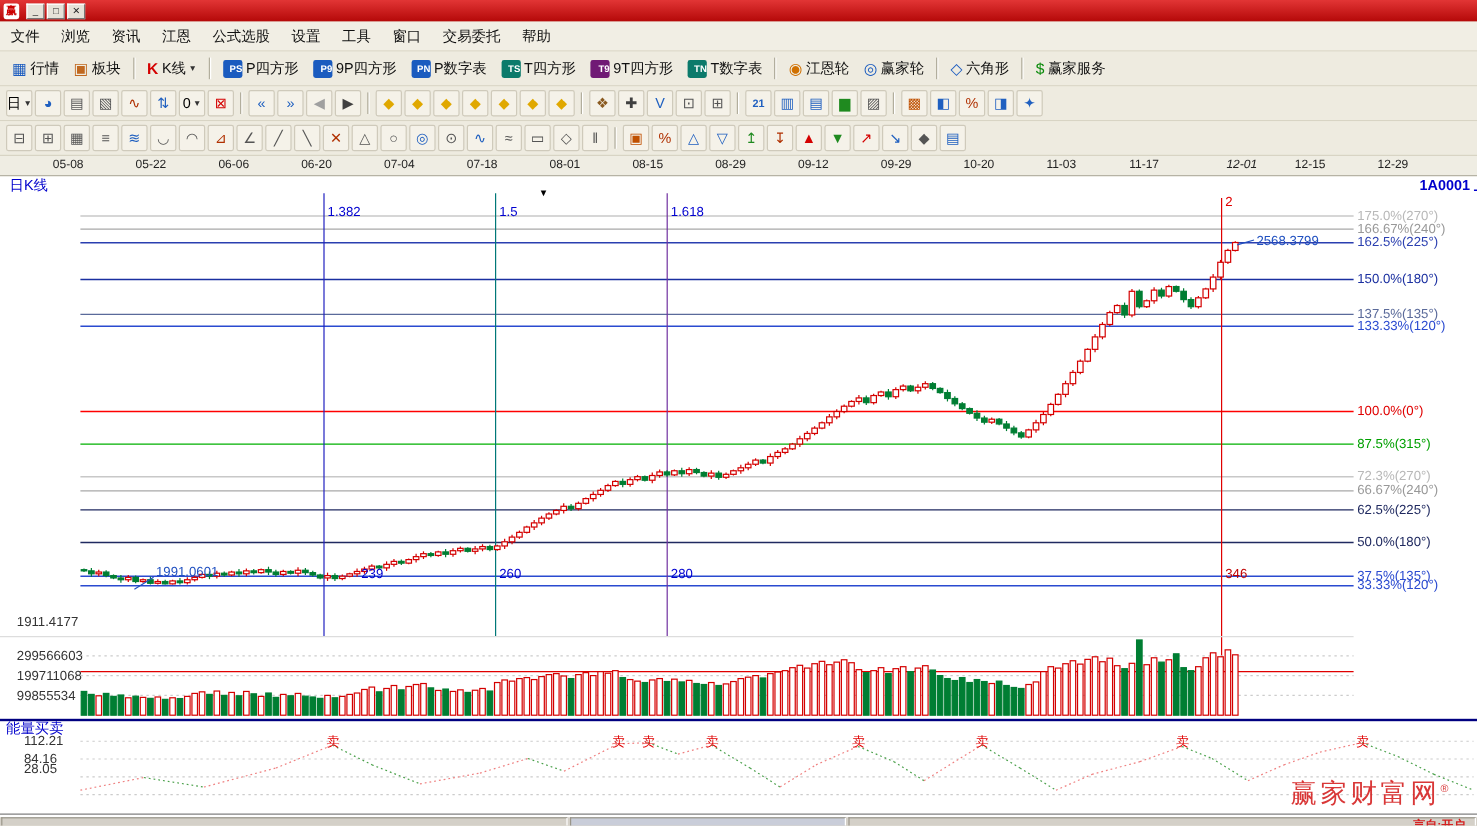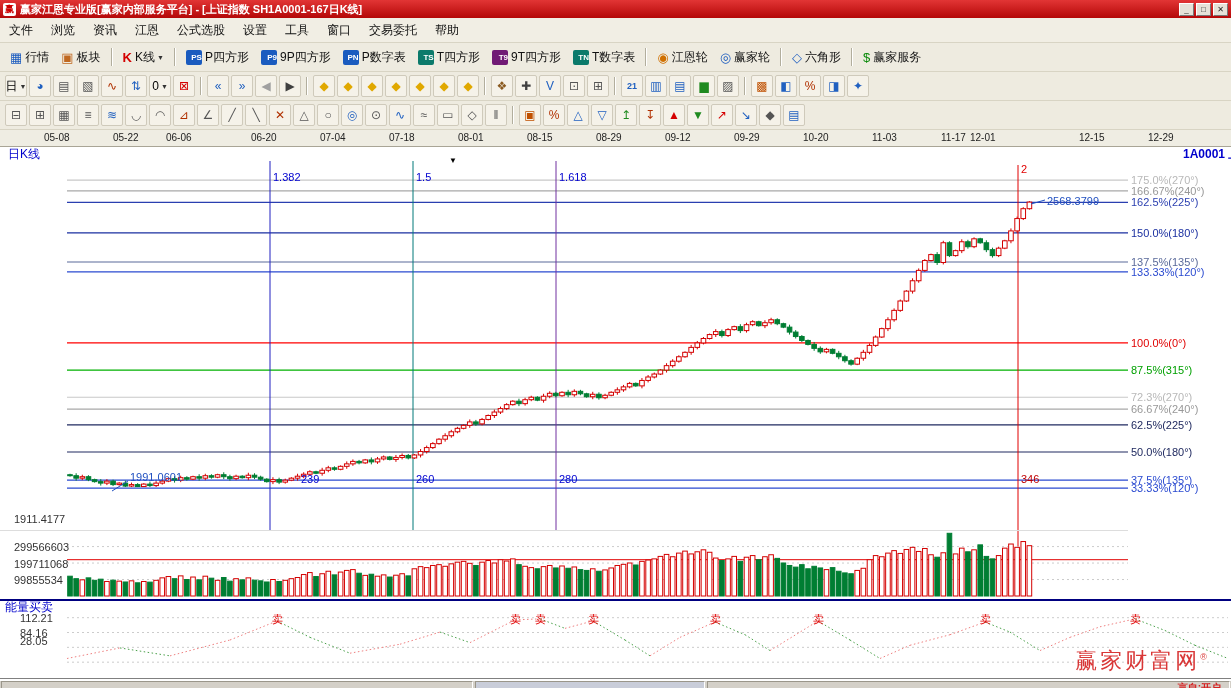--- a/index.html
+++ b/index.html
@@ -58,21 +58,20 @@
   .sc1{width:470px;}  .sc2{width:228px;background:#c9cdd9;}  .sc3{flex:1;}
   .status-ad{position:absolute;right:10px;top:0px;color:#d42020;font-weight:bold;}
 </style>
 </head>
 <body>
 
 <div class="app">
 
   <div class="titlebar">
     <span class="app-logo">赢</span>
-    <span class="title-text">赢家江恩专业版[赢家内部服务平台] - [上证指数  SH1A0001-167日K线]</span>
     <button class="winbtn">_</button>
     <button class="winbtn">□</button>
     <button class="winbtn">✕</button>
   </div>
 
   <div class="menubar" id="menubar">
       <span class="menu-item">文件</span>
       <span class="menu-item">浏览</span>
       <span class="menu-item">资讯</span>
       <span class="menu-item">江恩</span>
@@ -352,33 +351,33 @@
       <span class="ibtn">
         <span style="color: rgb(85, 85, 85);">◆</span>
       </span>
       <span class="ibtn">
         <span style="color: rgb(32, 96, 192);">▤</span>
       </span>
     </div>
   <div class="dateaxis" id="dateaxis">
       <span class="date-label" style="left: 44px;">05-08</span>
       <span class="date-label" style="left: 113px;">05-22</span>
-      <span class="date-label" style="left: 166px;">06-06</span>
+      <span class="date-label" style="left: 182px;">06-06</span>
       <span class="date-label" style="left: 251px;">06-20</span>
       <span class="date-label" style="left: 320px;">07-04</span>
       <span class="date-label" style="left: 389px;">07-18</span>
       <span class="date-label" style="left: 458px;">08-01</span>
       <span class="date-label" style="left: 527px;">08-15</span>
       <span class="date-label" style="left: 596px;">08-29</span>
       <span class="date-label" style="left: 665px;">09-12</span>
       <span class="date-label" style="left: 734px;">09-29</span>
       <span class="date-label" style="left: 803px;">10-20</span>
       <span class="date-label" style="left: 872px;">11-03</span>
       <span class="date-label" style="left: 941px;">11-17</span>
-      <span class="date-label" style="left: 970px;">12-01</span>
+      <span class="date-label" style="left: 1022px; font-style: italic;">12-01</span>
       <span class="date-label" style="left: 1079px;">12-15</span>
       <span class="date-label" style="left: 1148px;">12-29</span>
     </div>
 
   <div class="chart-region" id="chart-region">
     <svg id="chart-svg" width="1231" height="533">
         <line x1="67" y1="33.06829896907217" x2="1128" y2="33.06829896907217" stroke="#c8c8c8" stroke-width="1.2"></line>
         <line x1="67" y1="43.926546391752574" x2="1128" y2="43.926546391752574" stroke="#a8a8a8" stroke-width="1.2"></line>
         <line x1="67" y1="55.27835051546391" x2="1128" y2="55.27835051546391" stroke="#2a3fb0" stroke-width="1.2"></line>
         <line x1="67" y1="85.87886597938144" x2="1128" y2="85.87886597938144" stroke="#1a2fa0" stroke-width="1.2"></line>

